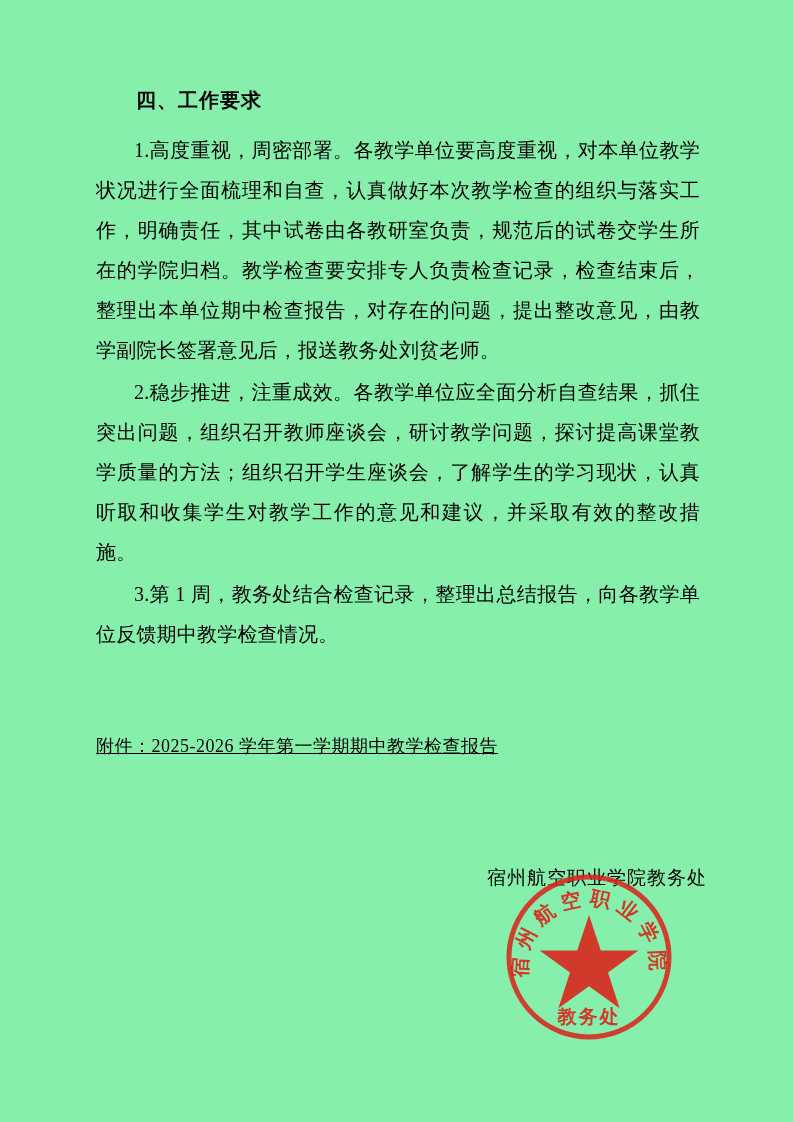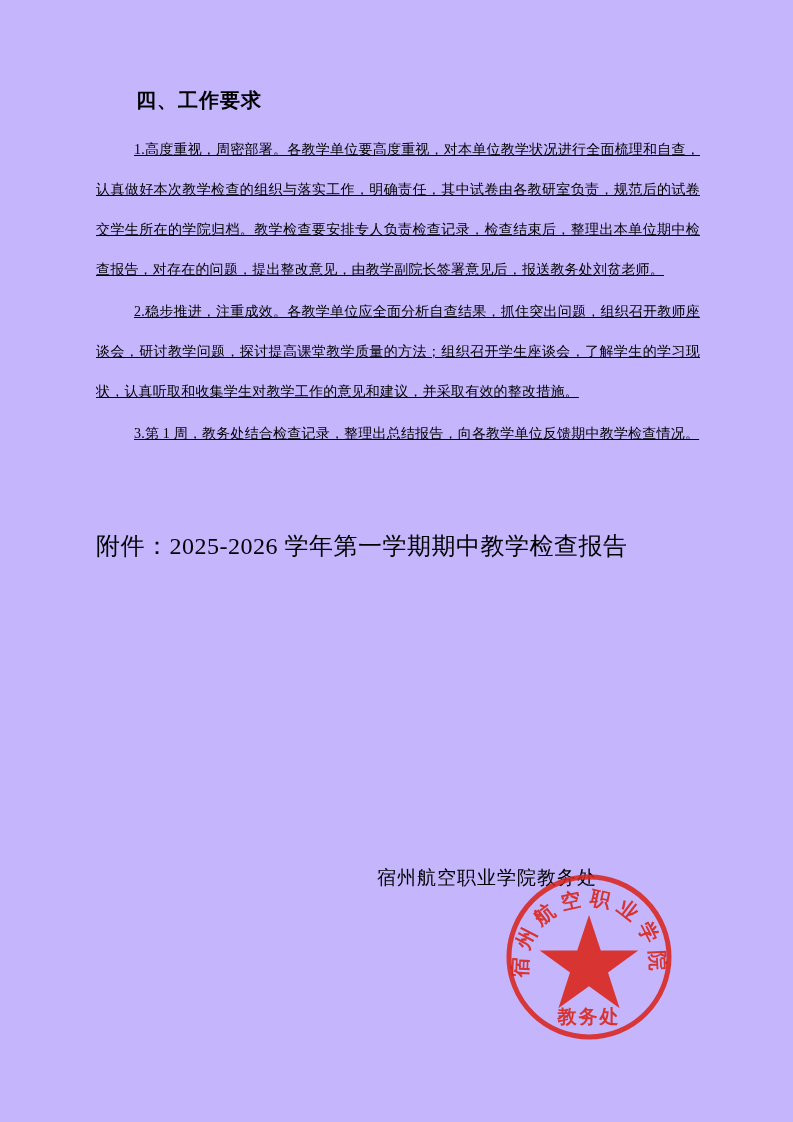--- a/index.html
+++ b/index.html
@@ -14,63 +14,64 @@
     font-family: "Liberation Serif", "DejaVu Serif", serif;
     color: #000000;
     overflow: hidden;
   }
 
   .page {
     position: absolute;
     top: 0; left: 0;
     width: 793px;
     height: 1122px;
-    background: #c4b5fd;
+    background: #86efac;
   }
 
   .content {
     position: absolute;
     left: 96px;
     top: 84px;
     width: 604px;
   }
 
   .heading {
     font-family: "Liberation Sans", "DejaVu Sans", sans-serif;
     font-weight: bold;
     font-size: 20px;
     letter-spacing: 1px;
     margin: 0 0 14px 0;
     padding-left: 40px;
     line-height: 1.6;
   }
 
   .para {
-    font-size: 14px;
+    font-size: 20px;
     line-height: 40px;
     text-align: justify;
     text-justify: inter-ideograph;
     margin: 0 0 2px 0;
     text-indent: 38px;
     letter-spacing: 0.2px;
-    text-decoration: underline;
   }
 
   .attachment {
-    font-size: 24px;
+    font-size: 18px;
     line-height: 32px;
     margin-top: 76px;
     letter-spacing: 0.5px;
+    text-decoration: underline;
   }
 
   .signature-block {
     position: absolute;
     right: 86px;
     top: 855px;
     width: 330px;
+    text-align: right;
   }
   .sig-line {
     font-size: 19px;
     line-height: 46px;
     letter-spacing: 1px;
     white-space: nowrap;
   }
   .sig-line.date {
     padding-right: 8px;
   }

